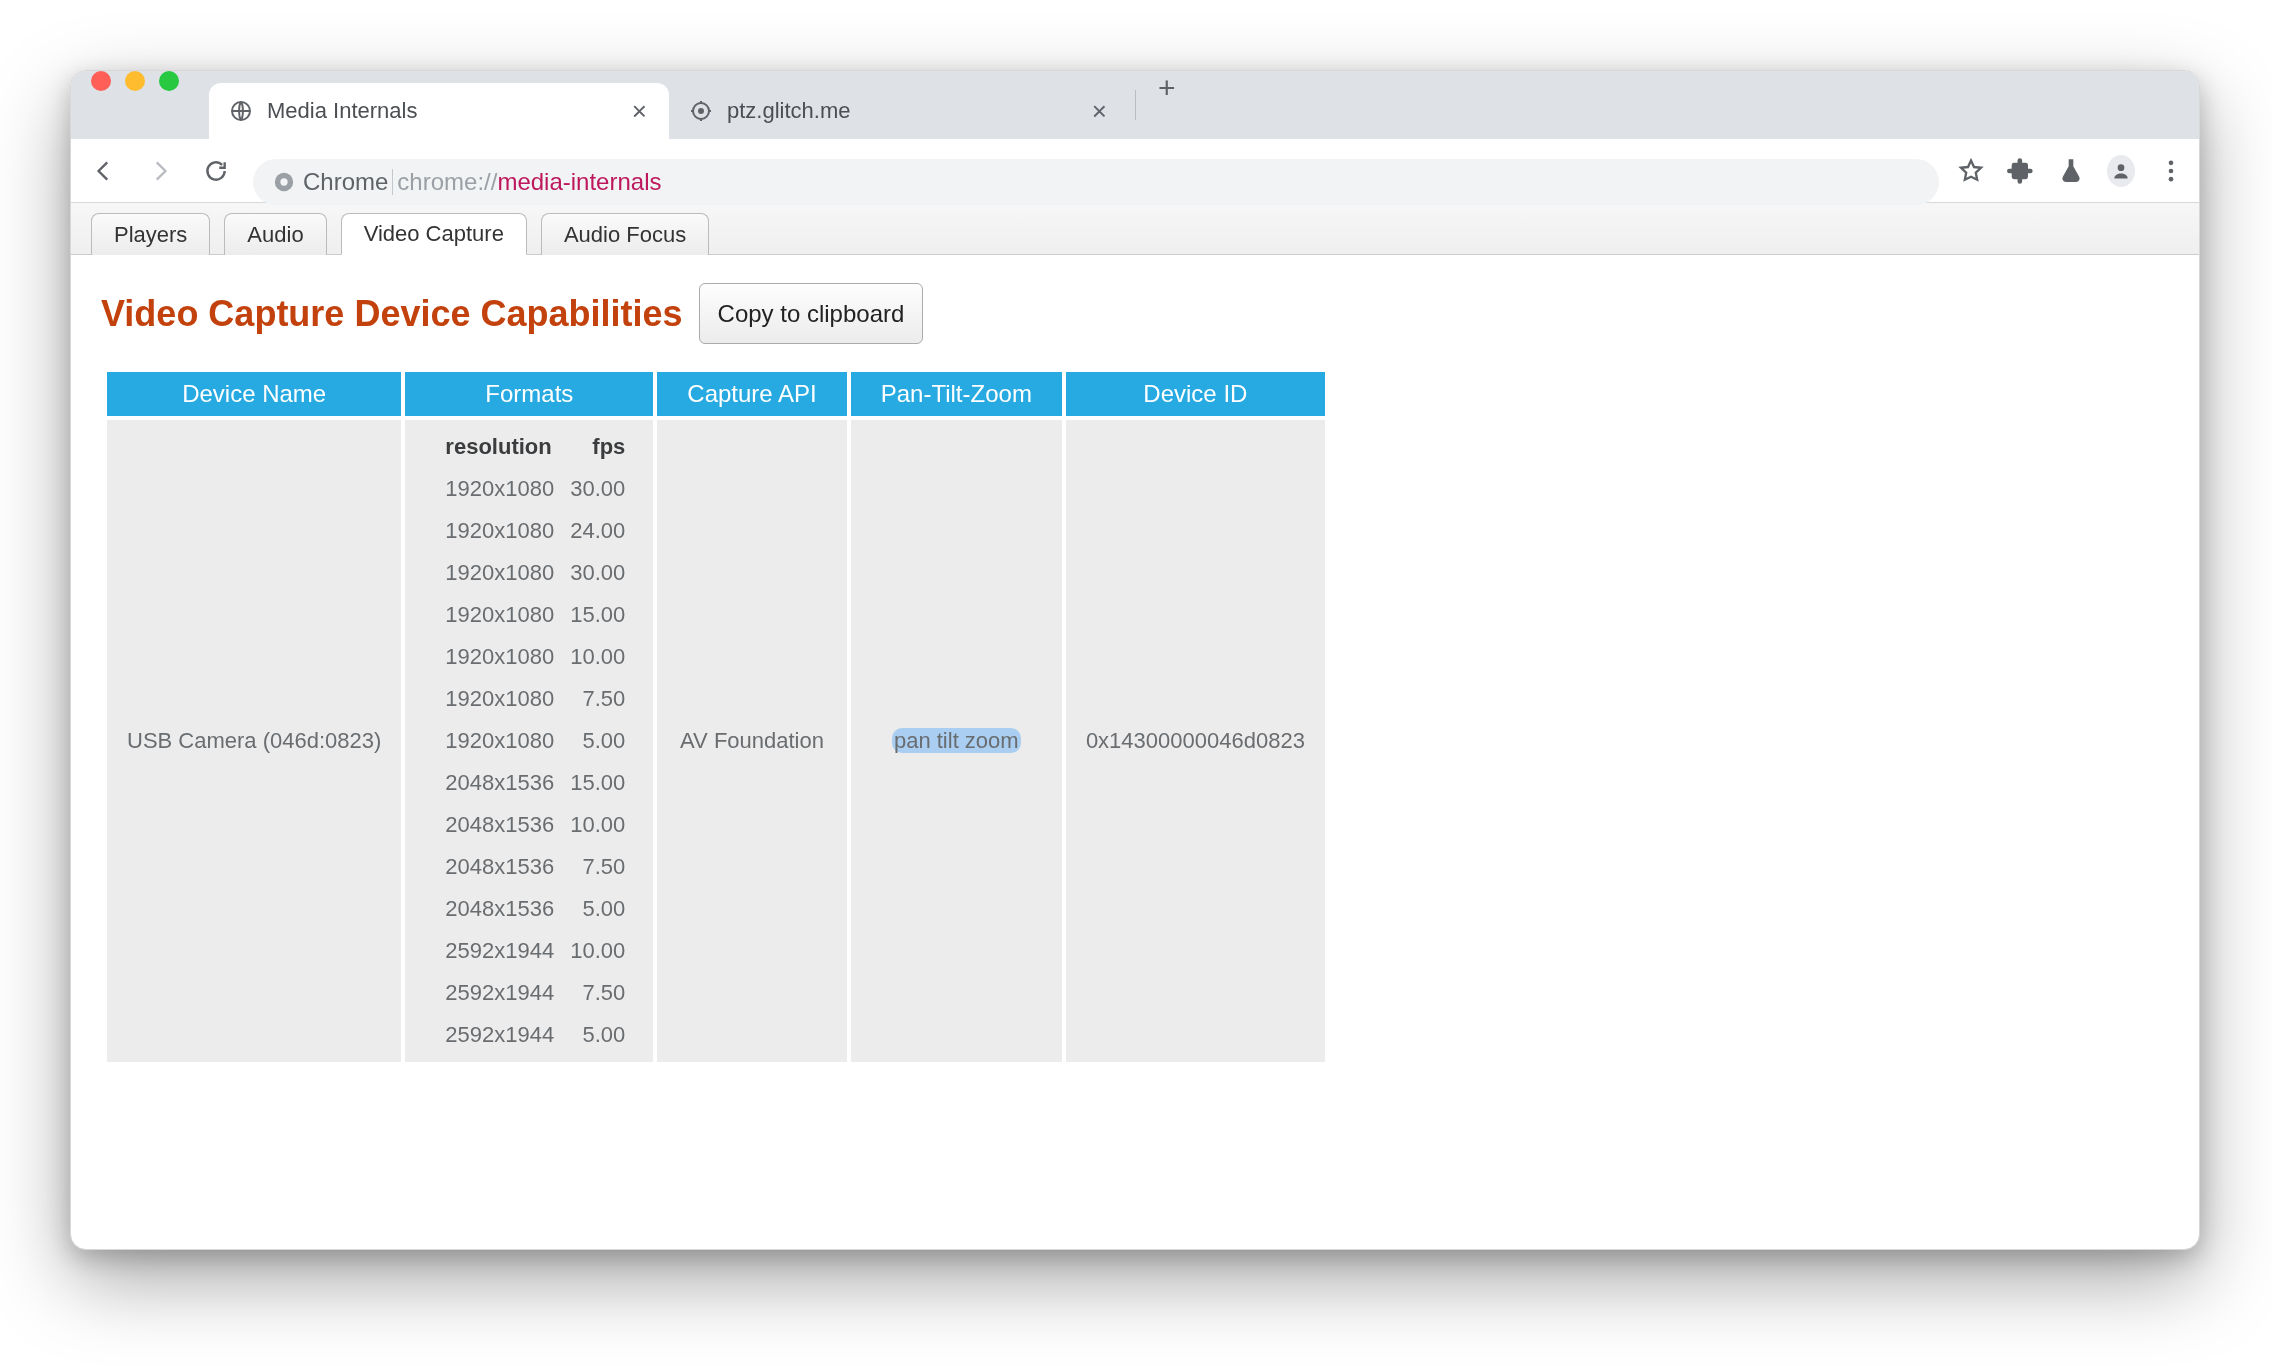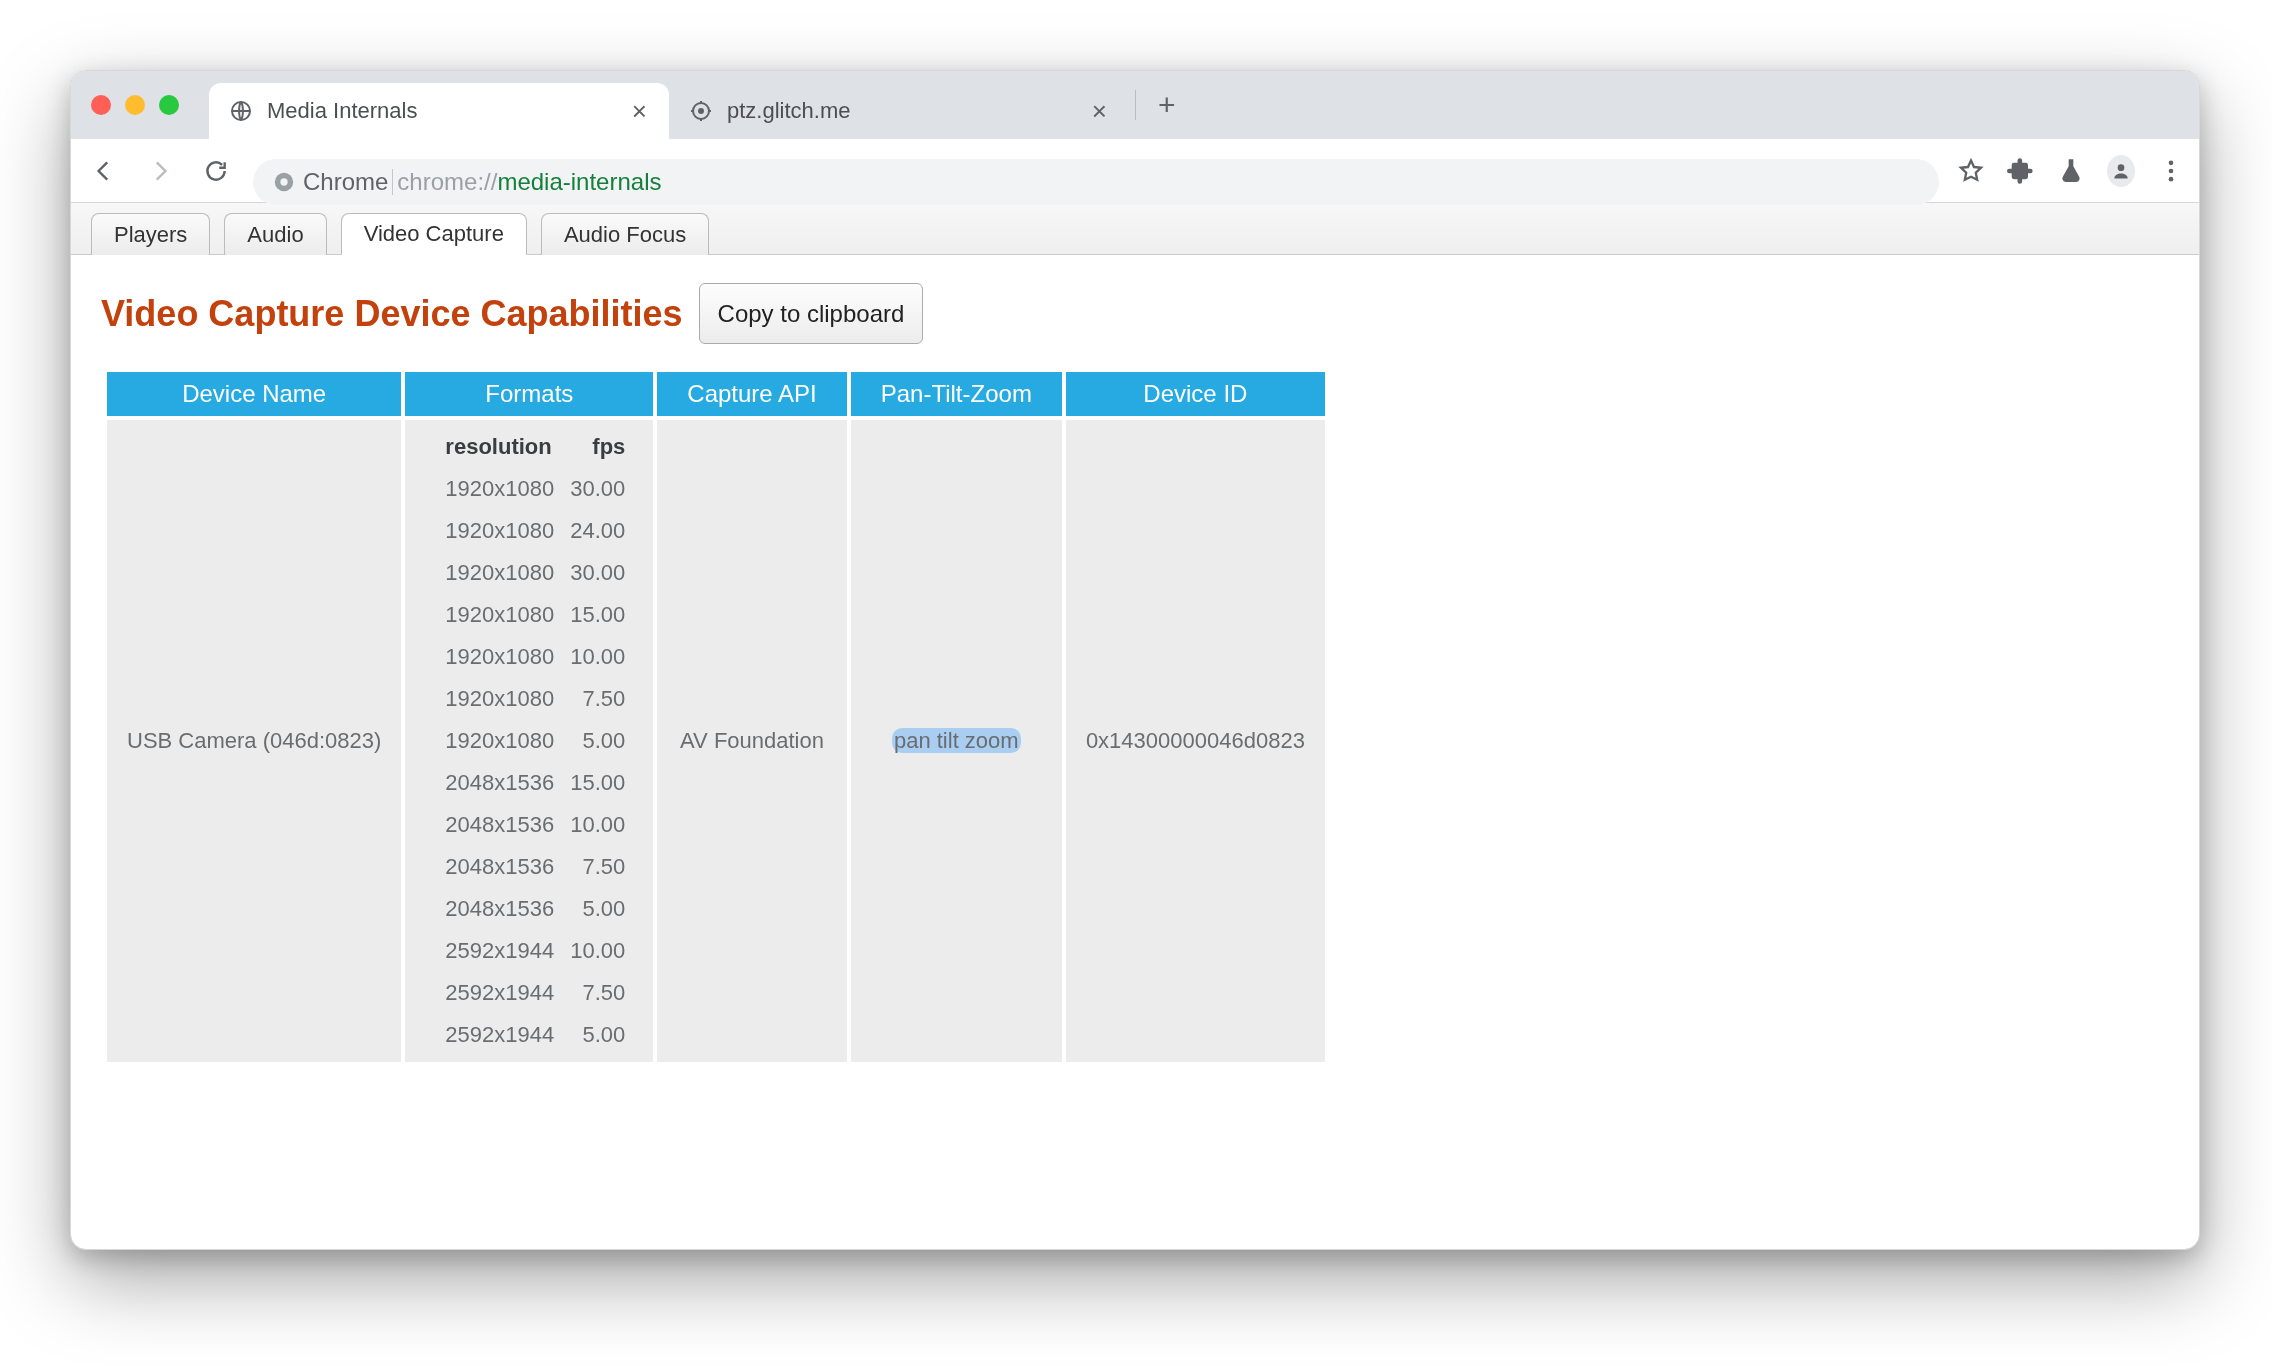--- a/index.html
+++ b/index.html
@@ -20,21 +20,21 @@
     background:#fff;
     box-shadow: 0 30px 80px rgba(0,0,0,.35), 0 8px 24px rgba(0,0,0,.2);
     overflow:hidden;
     border:1px solid #d8d8d8;
     position:relative;
   }
 
   
   .tabstrip {
     display:flex;
-    align-items:center;
+    align-items:flex-start;
     height:68px;
     background:#dee1e6;
     padding-left:20px;
   }
   .traffic-lights { display:flex; gap:14px; align-items:center; margin-right:30px; }
   .dot { width:20px; height:20px; border-radius:50%; }
   .dot.red { background:#ff5f57; }
   .dot.yellow { background:#febc2e; }
   .dot.green { background:#28c840; }
 
@@ -84,21 +84,21 @@
     color:#5f6368;
     font-size:24px;
     margin-top:23px;
   }
   .omnibox .chip {
     display:inline-flex; align-items:center; gap:8px;
     color:#5f6368;
   }
   .omnibox .divider { width:1px; height:26px; background:#c4c7cb; }
   .omnibox .url { color:#9aa0a6; }
-  .omnibox .url-strong { color:#15803d; }
+  .omnibox .url-strong { color:#be185d; }
   .toolbar-right { display:flex; align-items:center; gap:22px; color:#5f6368; }
   .toolbar-right .icon { width:28px; height:28px; display:flex; align-items:center; justify-content:center; cursor:pointer; }
   .avatar-circle { width:32px; height:32px; border-radius:50%; background:#e8eaed; display:flex; align-items:center; justify-content:center; }
 
   
   .subtabs-row {
     height:52px;
     background:linear-gradient(#f7f7f7,#efefef);
     border-bottom:1px solid #ccc;
     display:flex; align-items:flex-end;

